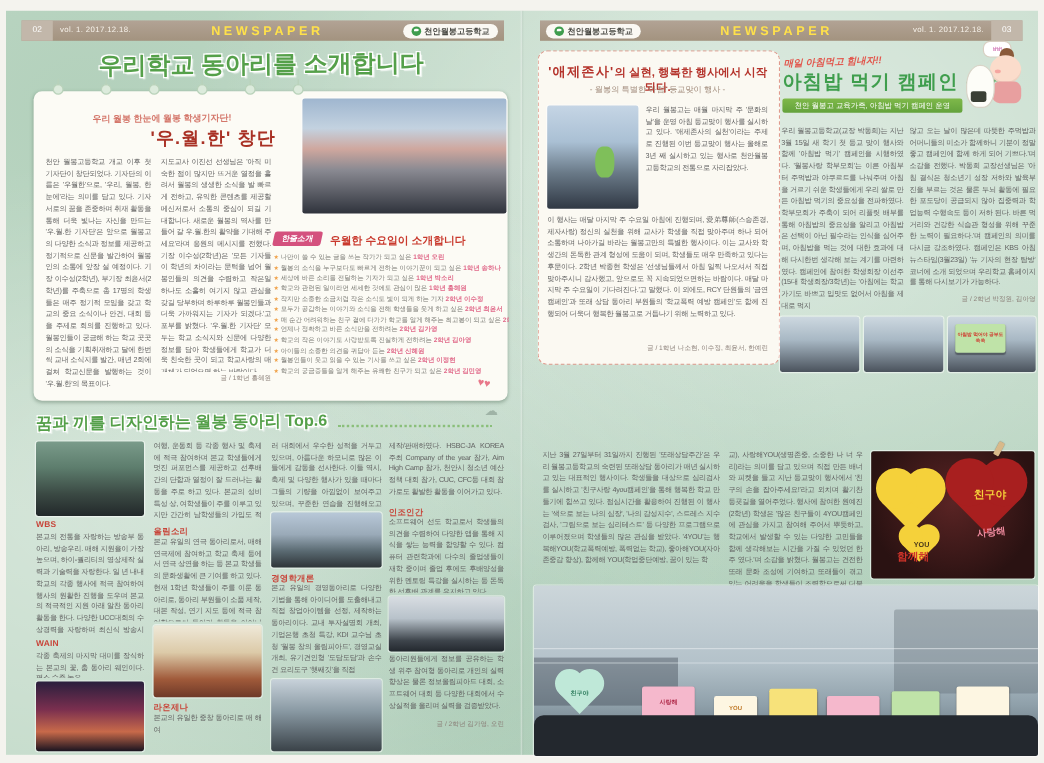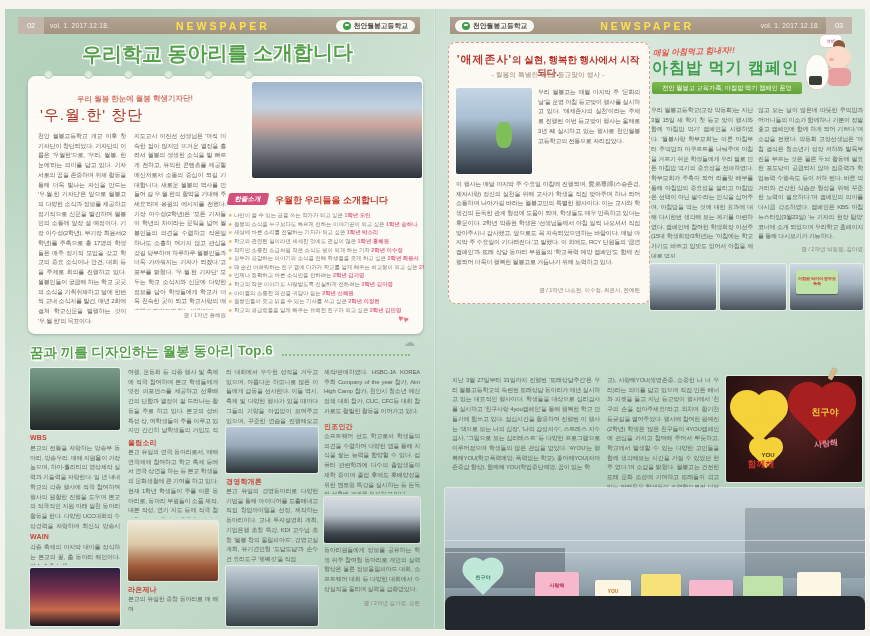--- a/index.html
+++ b/index.html
@@ -28,21 +28,21 @@
   .byline{font-size:5.5px;color:#8a7f78;text-align:right;}
   .abs{position:absolute;}
 
   .gtitle{font-weight:bold;color:#55a04a;text-shadow:-1px -1px 0 #fff,1px -1px 0 #fff,-1px 1px 0 #fff,1px 1px 0 #fff,2px 2px 1px rgba(255,255,255,.75);}
 
   
   .panel{position:absolute;background:#fcfbf5;border-radius:7px;box-shadow:0 1px 3px rgba(60,90,70,.35);}
   .pin{position:absolute;width:7px;height:7px;border-radius:50%;background:#dcebdc;border:1px solid #b9d2ba;}
   .pin::after{content:"";position:absolute;left:3px;top:-5px;width:1px;height:5px;background:#b9d2ba;}
   .kicker{font-size:7.5px;color:#d4766a;font-weight:bold;text-align:center;transform:rotate(-.5deg);}
-  .bighead{font-size:15px;font-weight:normal;color:#a93125;text-align:left;letter-spacing:1px;}
+  .bighead{font-size:15px;font-weight:bold;color:#a93125;text-align:right;letter-spacing:1px;}
   .badge{background:#d4517e;color:#fff;font-size:6.5px;font-weight:bold;display:flex;align-items:center;justify-content:center;transform:skewX(-12deg);border-radius:2px;}
   .introtitle{color:#c93a2e;font-weight:bold;font-size:9px;}
   .mrow{font-size:5.4px;line-height:1.6;color:#7a7a74;white-space:nowrap;overflow:hidden;}
   .mrow::before{content:"★ ";color:#f0a24a;font-size:5px;}
   .mwho{color:#e06a8a;font-weight:bold;}
   .heartdeco{color:#e8788a;font-size:9px;transform:rotate(12deg);}
 
   .sectitle{font-size:13.5px;}
   .dots{border-top:2px dotted #8abf7a;}
 
@@ -121,21 +121,21 @@
 
   <div class="abs kicker" style="left:40px;top:94px;width:190px;">우리 월봉 한눈에 월봉 학생기자단!</div>
   <div class="abs bighead" style="left:40px;top:106px;width:190px;">'우.월.한' 창단</div>
   <div class="abs t6" style="left:38px;top:132px;width:88px;height:192px;">천안 월봉고등학교 개교 이후 첫 기자단이 창단되었다. 기자단의 이름은 '우월한'으로, '우리, 월봉, 한 눈에'라는 의미를 담고 있다. 기자 서로의 꿈을 존중하며 취재 활동을 통해 더욱 빛나는 자신을 만드는 '우.월.한 기자단'은 앞으로 월봉고의 다양한 소식과 정보를 제공하고 정기적으로 신문을 발간하여 월봉인의 소통에 앞장 설 예정이다. 기장 이수성(2학년), 부기장 최윤서(2학년)를 주축으로 총 17명의 학생들은 매주 정기적 모임을 갖고 학교의 중요 소식이나 안건, 대회 등을 주제로 회의를 진행하고 있다. 월봉인들이 궁금해 하는 학교 곳곳의 소식을 기획취재하고 달에 한번 씩 교내 소식지를 발간, 매년 2회에 걸쳐 학교신문을 발행하는 것이 '우.월.한'의 목표이다.</div>
   <div class="abs t6" style="left:134px;top:132px;width:92px;height:178px;">지도교사 이진선 선생님은 '아직 미숙한 점이 많지만 뜨거운 열정을 흘려서 월봉의 생생한 소식을 발 빠르게 전하고, 유익한 콘텐츠를 제공할 메신저로서 소통의 중심이 되길 기대합니다. 새로운 월봉의 역사를 만들어 갈 우.월.한의 활약을 기대해 주세요'라며 응원의 메시지를 전했다. 기장 이수성(2학년)은 '모든 기자들이 학년의 차이라는 문턱을 넘어 월봉인들의 의견을 수렴하고 작은일 하나도 소홀히 여기지 않고 관심을 갖길 당부하며 하루하루 월봉인들과 더욱 가까워지는 기자가 되겠다.'고 포부를 밝혔다. '우.월.한 기자단' 모두는 학교 소식지와 신문에 다양한 정보를 담아 학생들에게 학교가 더욱 친숙한 곳이 되고 학교사랑의 매개체가 되었으면 하는 바람이다.</div>
   <div class="abs byline" style="left:134px;top:312px;width:92px;">글 / 1학년 홍혜원</div>
 
   <div class="ph ph-reporters" style="left:252px;top:82px;width:170px;height:96px;"></div>
 
   <div class="abs badge" style="left:228px;top:193px;width:40px;height:12px;">한줄소개</div>
-  <div class="abs introtitle" style="left:275px;top:194px;">우월한 우리들을 소개합니다</div>
+  <div class="abs introtitle" style="left:275px;top:194px;">우월한 수요일이 소개합니다</div>
 
   <div class="abs" style="left:228px;top:211px;width:196px;">
     <div class="mrow"><span>나만이 쓸 수 있는 글을 쓰는 작가가 되고 싶은</span> <span class="mwho">1학년 오린</span></div>
     <div class="mrow"><span>월봉의 소식을 누구보다도 빠르게 전하는 이야기꾼이 되고 싶은</span> <span class="mwho">1학년 송하나</span></div>
     <div class="mrow"><span>세상에 바른 소리를 전달하는 기자가 되고 싶은</span> <span class="mwho">1학년 박소리</span></div>
     <div class="mrow"><span>학교와 관련된 일이라면 세세한 것에도 관심이 많은</span> <span class="mwho">1학년 홍혜원</span></div>
     <div class="mrow"><span>작지만 소중한 소금처럼 작은 소식도 빛이 되게 하는 기자</span> <span class="mwho">2학년 이수정</span></div>
     <div class="mrow"><span>모두가 공감하는 이야기와 소식을 전해 학생들을 웃게 하고 싶은</span> <span class="mwho">2학년 최윤서</span></div>
     <div class="mrow"><span>매 순간 어려워하는 친구 곁에 다가가 학교를 알게 해주는 최고봉이 되고 싶은</span> <span class="mwho">2학년 나소현</span></div>
     <div class="mrow"><span>언제나 정확하고 바른 소식만을 전하려는</span> <span class="mwho">2학년 김가영</span></div>

